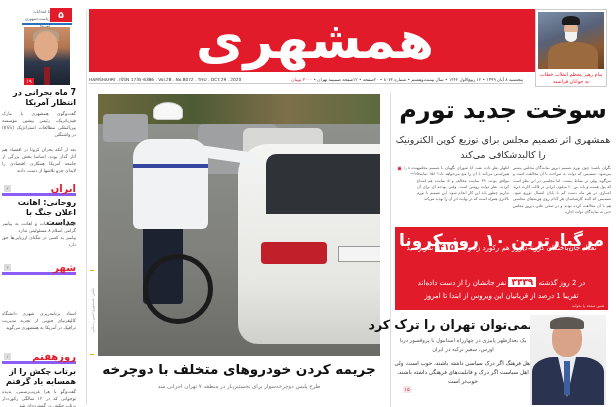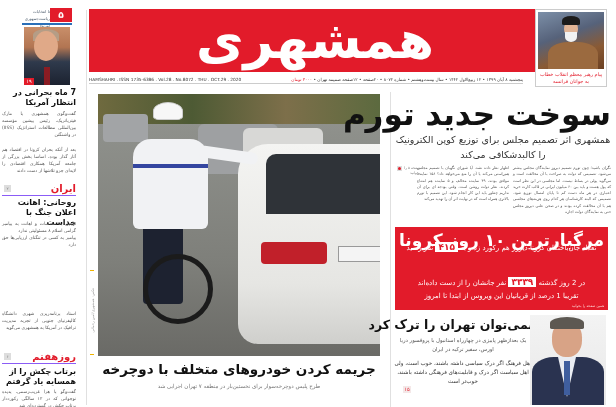--- a/index.html
+++ b/index.html
@@ -12,21 +12,21 @@
   .leftcol .badge .num { position: absolute; right: 0; top: 0; width: 22px; height: 14px; background: #e21b2a; color: #fff; font-size: 9px; font-weight: bold; text-align: center; line-height: 14px; }
   .leftcol .badge .sub { position: absolute; left: 0; top: 0; width: 28px; height: 14px; font-size: 4px; color: #456; line-height: 7px; text-align: right; direction: rtl; }
   .leftcol .badge .rule { position: absolute; left: 0; top: 15px; width: 50px; height: 2px; background: #2a6fb8; }
   .portrait { position: absolute; left: 24px; top: 27px; width: 46px; height: 58px; background: linear-gradient(180deg, #c98f6a 0%, #b27552 35%, #2f3a4c 60%, #1c2230 100%); overflow: hidden; }
   .portrait .head { position: absolute; left: 10px; top: 4px; width: 24px; height: 30px; border-radius: 50%; background: #e0a988; }
   .portrait .hair { position: absolute; left: 9px; top: 2px; width: 26px; height: 12px; border-radius: 50% 50% 0 0; background: #b59d86; }
   .portrait .tie { position: absolute; left: 20px; top: 40px; width: 6px; height: 18px; background: #8a1c23; }
   .portrait .pg { position: absolute; left: 0; bottom: 0; width: 10px; height: 7px; background: #e21b2a; color: #fff; font-size: 5px; text-align: center; line-height: 7px; }
   .lc-title { position: absolute; left: 2px; top: 88px; width: 74px; font-size: 8px; font-weight: bold; line-height: 10px; color: #111; }
   .lc-body { position: absolute; left: 2px; width: 74px; font-size: 4.5px; line-height: 7px; color: #555; text-align: justify; }
-  .sec-head { position: absolute; left: 2px; width: 74px; height: 14px; border-bottom: 1px solid #8b5cf6; }
+  .sec-head { position: absolute; left: 2px; width: 74px; height: 14px; border-bottom: 3px solid #8b5cf6; }
   .sec-head .name { position: absolute; right: 0; top: 0; color: #e21b2a; font-weight: bold; font-size: 10px; line-height: 13px; }
   .sec-head .pg { position: absolute; left: 2px; top: 3px; width: 7px; height: 7px; background: #ddd; font-size: 4px; text-align: center; line-height: 7px; color: #888; }
   .vrule { position: absolute; left: 86px; top: 10px; width: 1px; height: 395px; background: #e0e0e0; }
 
   
   .masthead { position: absolute; left: 89px; top: 9px; width: 452px; height: 63px; background: #e21b2a; overflow: hidden; }
   .masthead .logo { position: absolute; left: 0; top: 0; width: 100%; height: 100%; color: #fff; font-size: 52px; font-weight: bold; text-align: center; line-height: 63px; letter-spacing: -2px; direction: rtl; font-family: "DejaVu Sans", sans-serif; }
   .meta-row { position: absolute; left: 89px; top: 76px; width: 434px; height: 8px; border-bottom: 1px solid #ccc; }
   .meta-row .en { position: absolute; left: 0; top: 0; font-size: 4.3px; color: #333; line-height: 8px; white-space: nowrap; }
   .meta-row .fa { position: absolute; right: 0; top: 0; font-size: 4.3px; color: #333; line-height: 8px; white-space: nowrap; direction: rtl; }
@@ -60,21 +60,21 @@
   .mp-arm { position: absolute; left: 100px; top: 55px; width: 60px; height: 12px; background: #f1f2f4; transform: rotate(8deg); border-radius: 6px; }
   .credit { position: absolute; left: 89px; top: 270px; width: 6px; height: 85px; }
   .credit .bar { position: absolute; left: 1px; width: 4px; height: 1px; background: #f0b400; }
   .credit .txt { position: absolute; left: -36px; top: 38px; width: 80px; font-size: 3.6px; color: #999; transform: rotate(-90deg); direction: rtl; text-align: center; white-space: nowrap; }
 
   .photo-head { position: absolute; left: 98px; top: 361px; width: 282px; font-size: 13.5px; font-weight: bold; text-align: center; color: #111; direction: rtl; white-space: nowrap; }
   .photo-sub { position: absolute; left: 98px; top: 383px; width: 282px; font-size: 5.5px; text-align: center; color: #777; direction: rtl; white-space: nowrap; }
   .vrule2 { position: absolute; left: 390px; top: 92px; width: 1px; height: 315px; background: #e0e0e0; }
 
   
-  .headline { position: absolute; left: 395px; top: 96px; width: 216px; font-size: 31px; font-weight: bold; color: #111; text-align: center; direction: rtl; white-space: nowrap; letter-spacing: -0.5px; }
+  .headline { position: absolute; left: 395px; top: 96px; width: 216px; font-size: 24px; font-weight: bold; color: #111; text-align: center; direction: rtl; white-space: nowrap; letter-spacing: -0.5px; }
   .subhead { position: absolute; left: 395px; top: 132px; width: 216px; font-size: 9.5px; color: #333; text-align: center; direction: rtl; line-height: 15px; }
   .body-cols { position: absolute; left: 395px; top: 165px; width: 216px; height: 60px; }
   .body-cols .col { position: absolute; top: 0; width: 98px; font-size: 3.8px; line-height: 6.3px; color: #555; direction: rtl; text-align: justify; }
   .body-cols .c1 { right: 0; }
   .body-cols .c2 { left: 22px; width: 92px; }
   .ref { position: absolute; left: 397px; top: 166px; width: 20px; height: 12px; }
   .ref .sq { position: absolute; left: 0; top: 0; width: 5px; height: 5px; background: #ddd; }
   .ref .sq::after { content: ""; position: absolute; left: 1px; top: 1px; width: 3px; height: 3px; background: #e21b2a; border-radius: 50%; }
   .ref .t { position: absolute; left: 7px; top: 0; font-size: 3.5px; line-height: 5px; color: #777; direction: rtl; width: 16px; }
 
@@ -116,20 +116,24 @@
   <div class="lc-body" style="top:146px">بعد از آنکه بحران کرونا در اقتصاد هم آثار گذار بوده، اساسا بخش بزرگی از جامعه آمریکا همکاری اقتصادی را لایه‌ای جزو تلاشها از دست دادند</div>
 
   <div class="sec-head" style="top:182px">
     <span class="name">ایران</span>
     <span class="pg">۲</span>
   </div>
   <div class="lc-title" style="top:198px">روحانی: اهانت اعلان جنگ با خداست</div>
   <div class="lc-body" style="top:220px">توهین به مقدسات و اهانت به پیامبر گرامی اسلام ۸ مسئولیتی ندارد</div>
   <div class="lc-body" style="top:234px">پیامبر به کسی در تنگنای ارزیابی‌ها حق دارد</div>
 
+  <div class="sec-head" style="top:261px">
+    <span class="name">شهر</span>
+    <span class="pg">۳</span>
+  </div>
   <div class="lc-body" style="top:310px">استاد برنامه‌ریزی شهری دانشگاه کالیفرنیای جنوبی از تجربه مدیریت ترافیک در آمریکا به همشهری می‌گوید</div>
 
   <div class="sec-head" style="top:350px">
     <span class="name">روزهفتم</span>
     <span class="pg">۶</span>
   </div>
   <div class="lc-title" style="top:367px">برتاب چکش را از همسایه یاد گرفتم</div>
   <div class="lc-body" style="top:388px">گفت‌وگو با هرا غریب‌رسمی، پدیده نوجوانی که در ۱۲ سالگی رکورددار پرتاب چکش در گسترده‌ای شد</div>
 </div>
 <div class="vrule"></div>

